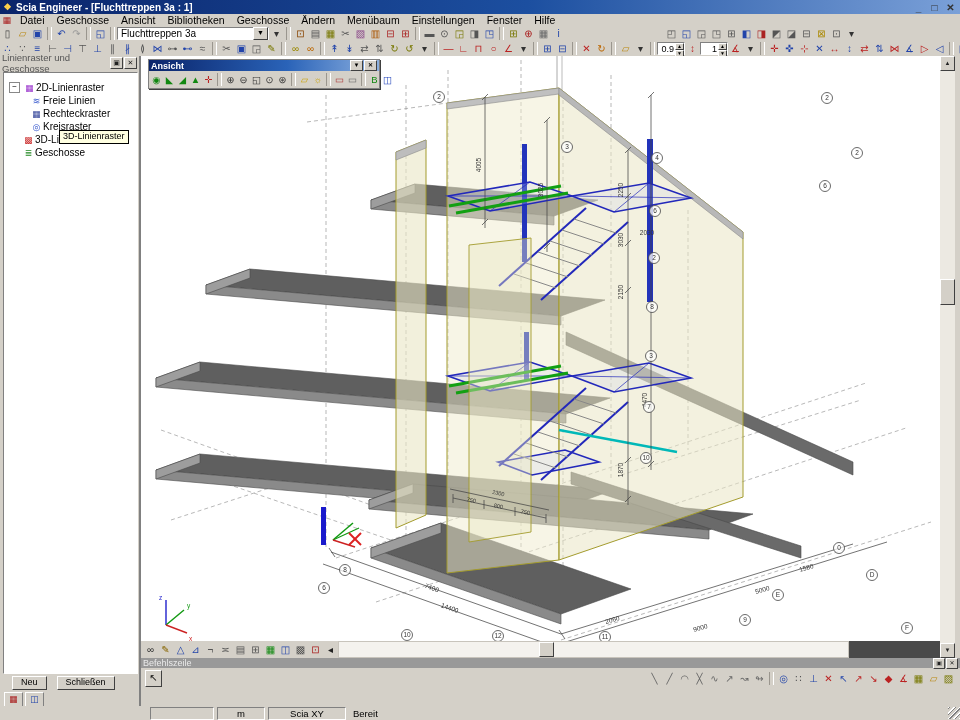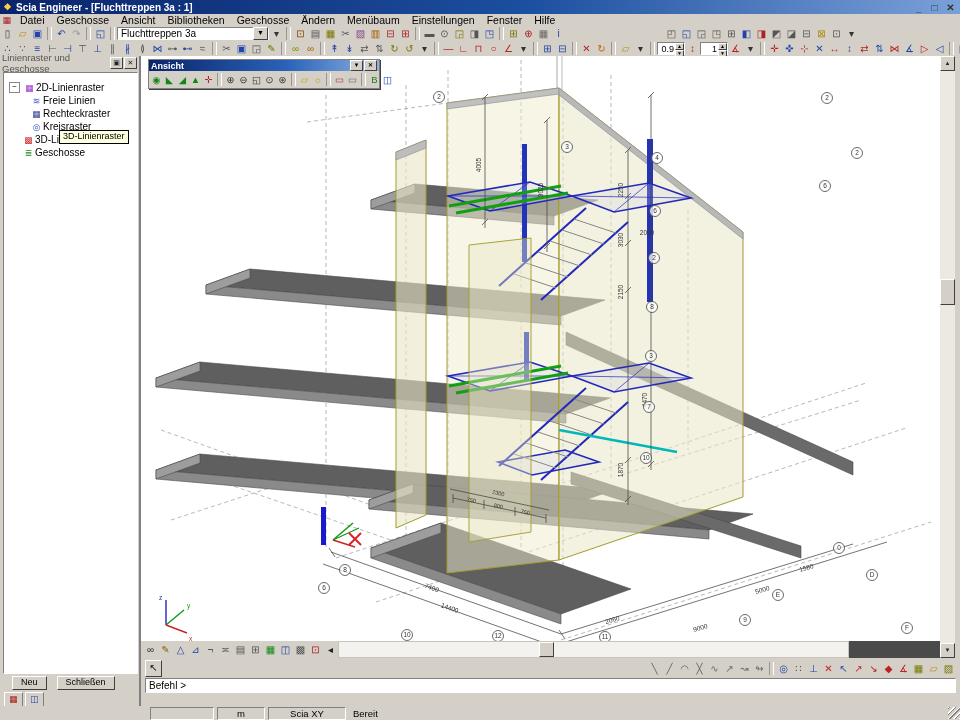--- a/index.html
+++ b/index.html
@@ -611,20 +611,26 @@
       <i class="tsep"></i>
       <span class="tbi" style="color: rgb(170, 51, 51);">▭</span>
       <span class="tbi" style="color: rgb(102, 102, 102);">▭</span>
       <i class="tsep"></i>
       <span class="tbi" style="color: rgb(17, 136, 17);">B</span>
       <span class="tbi" style="color: rgb(34, 68, 187);">◫</span>
     </div>
 </div>
 
 <div id="befehl" class="abs">
+  <div id="bhdr">
+    <span>Befehlszeile</span>
+    <span class="bsp"></span>
+    <span class="pbtn">▣</span>
+    <span class="pbtn">✕</span>
+  </div>
   <div id="brow">
     <span class="toolbtn">↖</span>
     <span id="snaprow">
         <span class="tbi" style="color: rgb(102, 102, 102);">╲</span>
         <span class="tbi" style="color: rgb(102, 102, 102);">╱</span>
         <span class="tbi" style="color: rgb(102, 102, 102);">◠</span>
         <span class="tbi" style="color: rgb(102, 102, 102);">╳</span>
         <span class="tbi" style="color: rgb(102, 102, 102);">∿</span>
         <span class="tbi" style="color: rgb(102, 102, 102);">↗</span>
         <span class="tbi" style="color: rgb(102, 102, 102);">↝</span>
@@ -637,23 +643,20 @@
         <span class="tbi" style="color: rgb(34, 68, 170);">↖</span>
         <span class="tbi" style="color: rgb(187, 34, 34);">↗</span>
         <span class="tbi" style="color: rgb(187, 34, 34);">↘</span>
         <span class="tbi" style="color: rgb(187, 34, 34);">◆</span>
         <span class="tbi" style="color: rgb(187, 34, 34);">∡</span>
         <span class="tbi" style="color: rgb(119, 119, 0);">▦</span>
         <span class="tbi" style="color: rgb(184, 134, 11);">▱</span>
         <span class="tbi" style="color: rgb(119, 119, 0);">▨</span>
       </span>
   </div>
-  <div id="binput">
-    <span>Befehl &gt;</span>
-  </div>
 </div>
 
 <div id="statusbar" class="abs">
   <div style="width:150px"></div>
   <div class="scell" style="width:62px"></div>
   <div class="scell" style="width:46px">m</div>
   <div class="scell" style="width:76px">Scia XY</div>
   <div style="padding-left:4px">Bereit</div>
   <div id="grip"></div>
 </div>

